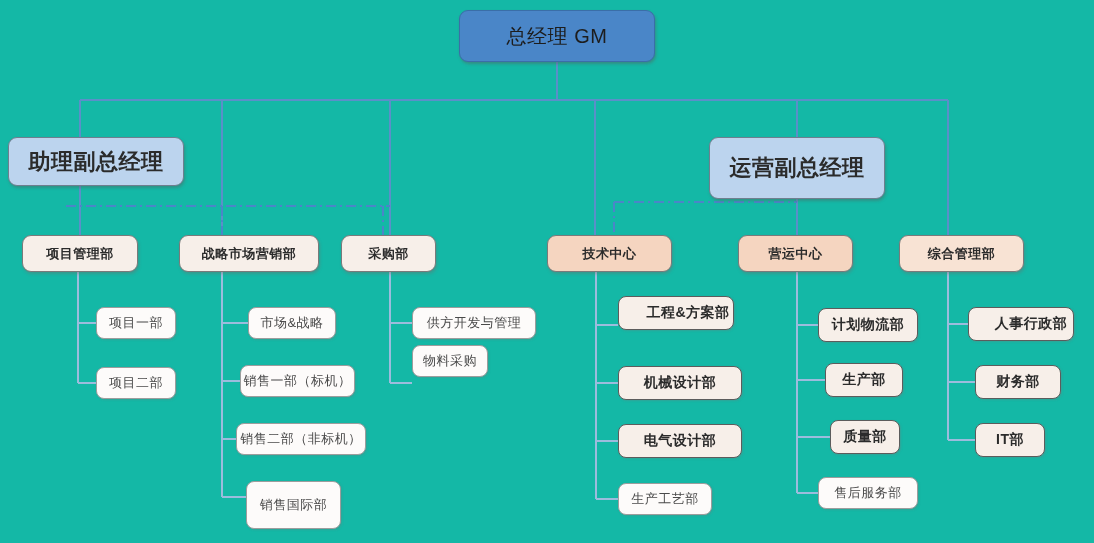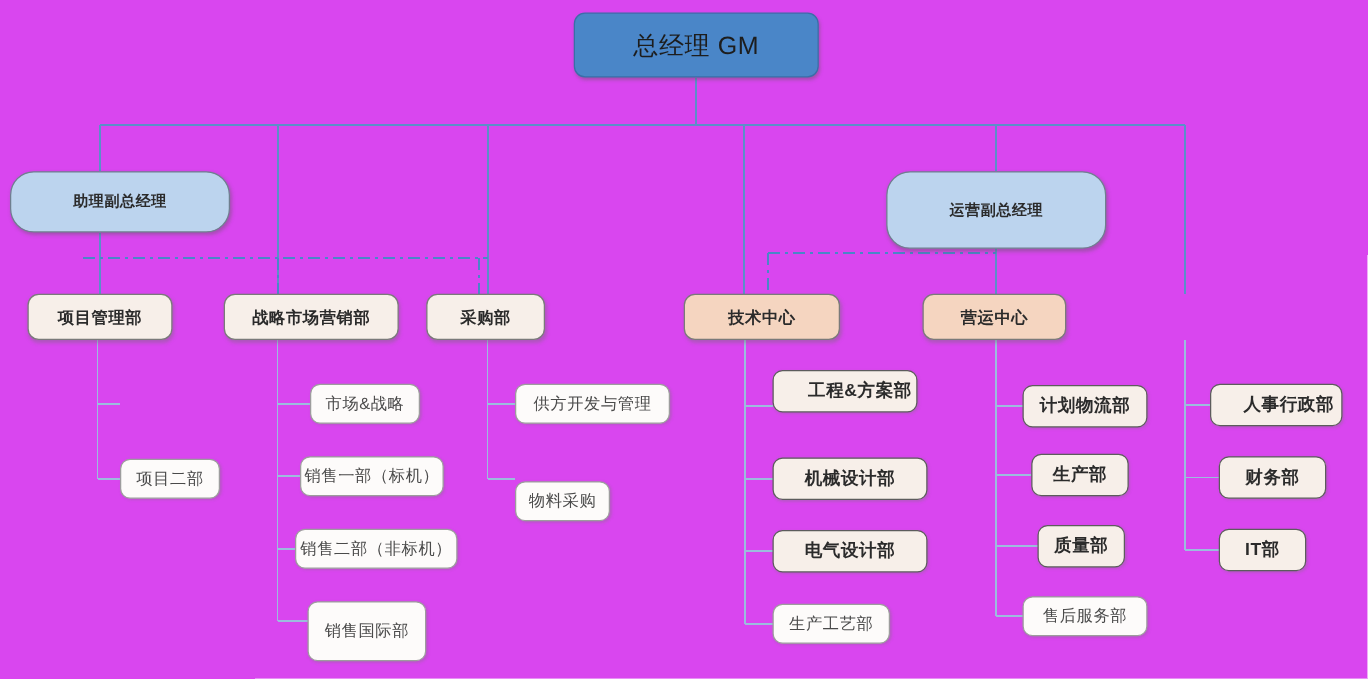--- a/index.html
+++ b/index.html
@@ -7,21 +7,21 @@
     padding: 0;
     background: #ffffff;
   }
   body {
     font-family: "Liberation Sans", "DejaVu Sans", sans-serif;
   }
   #chart-root {
     position: relative;
     width: 1094px;
     height: 543px;
-    background: #d946ef;
+    background: #14b8a6;
     overflow: hidden;
   }
   #wire-layer {
     position: absolute;
     left: 0;
     top: 0;
     width: 1094px;
     height: 543px;
     pointer-events: none;
   }
@@ -43,22 +43,22 @@
     border-radius: 9px;
     color: #1d1d1d;
     font-size: 20px;
     font-weight: 400;
     box-shadow: 1px 2px 3px rgba(90,90,90,0.45);
   }
   
   .node.lvl-vp {
     background: #bcd4ee;
     border: 1px solid #6f7f8f;
-    border-radius: 19px;
-    font-size: 12px;
+    border-radius: 9px;
+    font-size: 22px;
     font-weight: 700;
     box-shadow: 1px 2px 3px rgba(90,90,90,0.40);
   }
   
   .node.lvl-dept {
     border-radius: 9px;
     font-size: 13px;
     font-weight: 700;
     border: 1px solid #7a7a7a;
     box-shadow: 1px 2px 3px rgba(110,110,110,0.40);
@@ -179,42 +179,48 @@
   </div>
 
   <div class="node lvl-dept fill-peach" style="left:547px; top:235px; width:125px; height:37px;">
     <span>技术中心</span>
   </div>
 
   <div class="node lvl-dept fill-peach" style="left:738px; top:235px; width:115px; height:37px;">
     <span>营运中心</span>
   </div>
 
-
+  <div class="node lvl-dept fill-peach-lt" style="left:899px; top:235px; width:125px; height:37px;">
+    <span>综合管理部</span>
+  </div>
+
+  <div class="node lvl-leaf plain" style="left:96px; top:307px; width:80px; height:32px;">
+    <span>项目一部</span>
+  </div>
   <div class="node lvl-leaf plain" style="left:96px; top:367px; width:80px; height:32px;">
     <span>项目二部</span>
   </div>
 
   <div class="node lvl-leaf plain" style="left:248px; top:307px; width:88px; height:32px;">
     <span>市场&amp;战略</span>
   </div>
   <div class="node lvl-leaf plain" style="left:240px; top:365px; width:115px; height:32px;">
     <span>销售一部（标机）</span>
   </div>
   <div class="node lvl-leaf plain" style="left:236px; top:423px; width:130px; height:32px;">
     <span>销售二部（非标机）</span>
   </div>
   <div class="node lvl-leaf plain" style="left:246px; top:481px; width:95px; height:48px;">
     <span>销售国际部</span>
   </div>
 
   <div class="node lvl-leaf plain" style="left:412px; top:307px; width:124px; height:32px;">
     <span>供方开发与管理</span>
   </div>
-  <div class="node lvl-leaf plain" style="left:412px; top:385px; width:76px; height:32px;">
+  <div class="node lvl-leaf plain" style="left:412px; top:345px; width:76px; height:32px;">
     <span>物料采购</span>
   </div>
 
   <div class="node lvl-leaf strong" style="left:618px; top:296px; width:116px; height:34px;padding-left:24px;">
     <span>工程&amp;方案部</span>
   </div>
   <div class="node lvl-leaf strong" style="left:618px; top:366px; width:124px; height:34px;">
     <span>机械设计部</span>
   </div>
   <div class="node lvl-leaf strong" style="left:618px; top:424px; width:124px; height:34px;">

